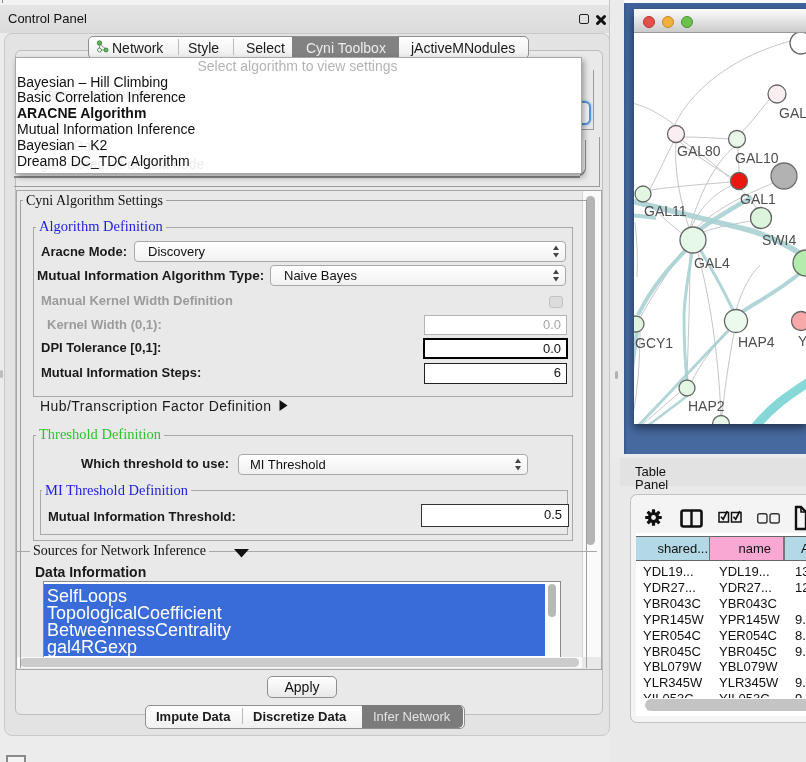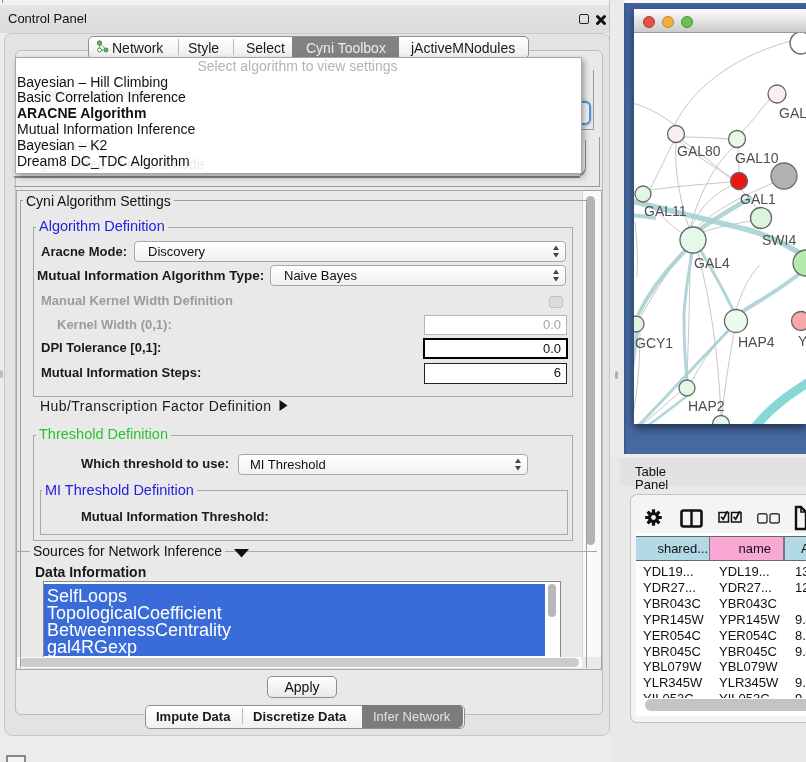--- a/index.html
+++ b/index.html
@@ -3,21 +3,21 @@
 <style>
 html,body{margin:0;padding:0;}
 body{width:806px;height:762px;overflow:hidden;font-family:"Liberation Sans",sans-serif;background:#ececec;}
 .abs{position:absolute;}
 #stage{position:relative;width:652px;height:762px;}
 .lbl{font-size:13px;font-weight:bold;color:#1a1a1a;line-height:13px;}
 .glbl{font-size:13px;font-weight:bold;color:#9b9b9b;line-height:13px;}
 .combo{background:linear-gradient(#ffffff,#f1f1f1);border:1px solid #a8a8a8;border-radius:4px;font-size:13px;color:#111;}
 .combo .txt{position:absolute;left:13px;top:3px;line-height:13px;}
 .field{background:#fff;font-size:13px;color:#111;text-align:right;line-height:13px;}
-.gt{position:absolute;background:#e9e9e9;padding:0 3px;font-size:14px;line-height:14px;color:#111;}
+.gt{position:absolute;background:#e9e9e9;padding:0 3px;font-size:14px;line-height:14px;color:#111;font-family:Liberation Serif, serif;}
 </style></head>
 <body>
 <div id="stage">
 
 <div class="abs" style="left:0;top:0;width:806px;height:5px;background:#f2f2f2;"></div>
 <div class="abs" style="left:2px;top:0;width:1px;height:3px;background:#888;"></div>
 <div class="abs" style="left:0;top:5px;width:617px;height:28px;background:linear-gradient(#e4e4e4,#dcdcdc);"></div>
 <div class="abs" style="left:8px;top:12px;font-size:13px;color:#111;line-height:13px;">Control Panel</div>
 <div class="abs" style="left:579px;top:14px;width:8px;height:8px;border:1.5px solid #222;border-radius:2px;"></div>
 <svg class="abs" style="left:595px;top:14px;" width="12" height="12" viewBox="0 0 12 12">
@@ -75,21 +75,21 @@
     </div>
 <div class="abs lbl" style="left:37px;top:269px;font-size:13.5px;">Mutual Information Algorithm Type:</div>
 <div class="abs combo" style="left:270px;top:265px;width:294px;height:19px;">
       <span class="txt">Naive Bayes</span>
       <svg style="position:absolute;right:5px;top:3px" width="8" height="13" viewBox="0 0 8 13">
         <path d="M4 0.5 L7 5 L1 5 Z M4 12.5 L1 8 L7 8 Z" fill="#444"></path>
       </svg>
     </div>
 <div class="abs glbl" style="left:41px;top:294px;">Manual Kernel Width Definition</div>
 <div class="abs" style="left:549px;top:296px;width:12px;height:10px;background:#dcdcdc;border:1px solid #c2c2c2;border-radius:3px;"></div>
-<div class="abs glbl" style="left:57px;top:318px;text-align:right;">Kernel Width (0,1):</div>
+<div class="abs glbl" style="left:47px;top:318px;text-align:right;">Kernel Width (0,1):</div>
 <div class="abs field" style="left:424px;top:315px;width:136px;height:16px;border:1px solid #b5b5b5;color:#a4a4a4;padding:2px 5px 0 0;">0.0</div>
 <div class="abs lbl" style="left:41px;top:341px;">DPI Tolerance [0,1]:</div>
 <div class="abs field" style="left:423px;top:338px;width:136px;height:15px;border:2px solid #000;padding:2px 5px 0 0;">0.0</div>
 <div class="abs lbl" style="left:41px;top:366px;">Mutual Information Steps:</div>
 <div class="abs field" style="left:424px;top:363px;width:136px;height:17px;border:1px solid #222;padding:2px 5px 0 0;">6</div>
 
 <div class="abs" style="left:40px;top:399px;font-size:14px;letter-spacing:0.45px;color:#1a1a1a;line-height:14px;">Hub/Transcription Factor Definition</div>
 <svg class="abs" style="left:277px;top:399px;" width="12" height="13" viewBox="0 0 12 13">
       <path d="M2.5 1 L10.5 6.5 L2.5 12 Z" fill="#111"></path>
     </svg>
@@ -99,21 +99,22 @@
 <div class="abs lbl" style="left:81px;top:457px;">Which threshold to use:</div>
 <div class="abs combo" style="left:238px;top:454px;width:288px;height:19px;">
       <span class="txt" style="left:11px;">MI Threshold</span>
       <svg style="position:absolute;right:5px;top:3px" width="8" height="13" viewBox="0 0 8 13">
         <path d="M4 0.5 L7 5 L1 5 Z M4 12.5 L1 8 L7 8 Z" fill="#444"></path>
       </svg>
     </div>
 
 <div class="abs" style="left:40px;top:490px;width:526px;height:43px;border:1px solid #a8a8a8;"></div>
 <div class="gt" style="left:42px;top:483px;color:#2222dd;font-size:14.5px;">MI Threshold Definition</div>
-<div class="abs lbl" style="left:48px;top:510px;margin-left:33px;">Mutual Information Threshold:</div>
+<div class="abs lbl" style="left:48px;top:510px;">Mutual Information Threshold:</div>
+<div class="abs field" style="left:421px;top:504px;width:140px;height:18px;border:1px solid #333;padding:3px 6px 0 0;">0.5</div>
 
 <div class="abs" style="left:16px;top:551px;width:580px;height:117px;border:1px solid #a8a8a8;border-bottom:none;border-right:none;"></div>
 <div class="gt" style="left:30px;top:544px;">Sources for Network Inference</div>
 <svg class="abs" style="left:233px;top:548px;" width="17" height="10" viewBox="0 0 17 10">
       <path d="M1 1 L16 1 L8.5 9.5 Z" fill="#111"></path>
     </svg>
 <div class="abs lbl" style="left:35px;top:566px;font-size:14px;">Data Information</div>
 
 <div class="abs" style="left:43px;top:581px;width:516px;height:75px;background:#fff;border:1px solid #888;border-bottom:none;"></div>
 <div class="abs" style="left:44px;top:584px;width:501px;height:72px;background:#3a6cd9;"></div>

